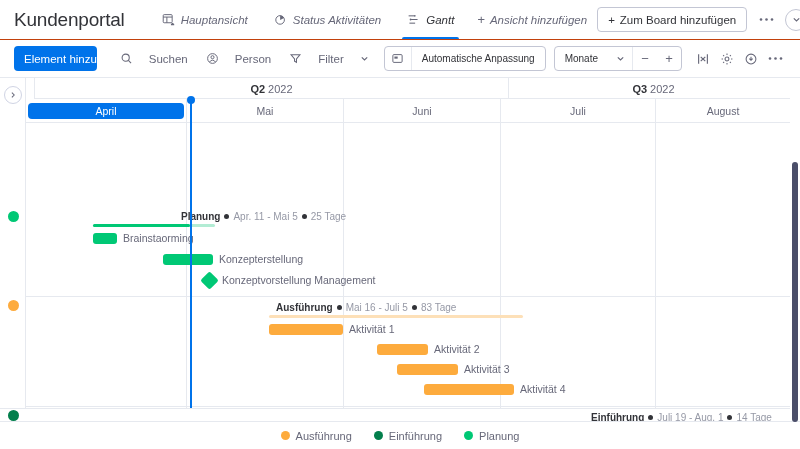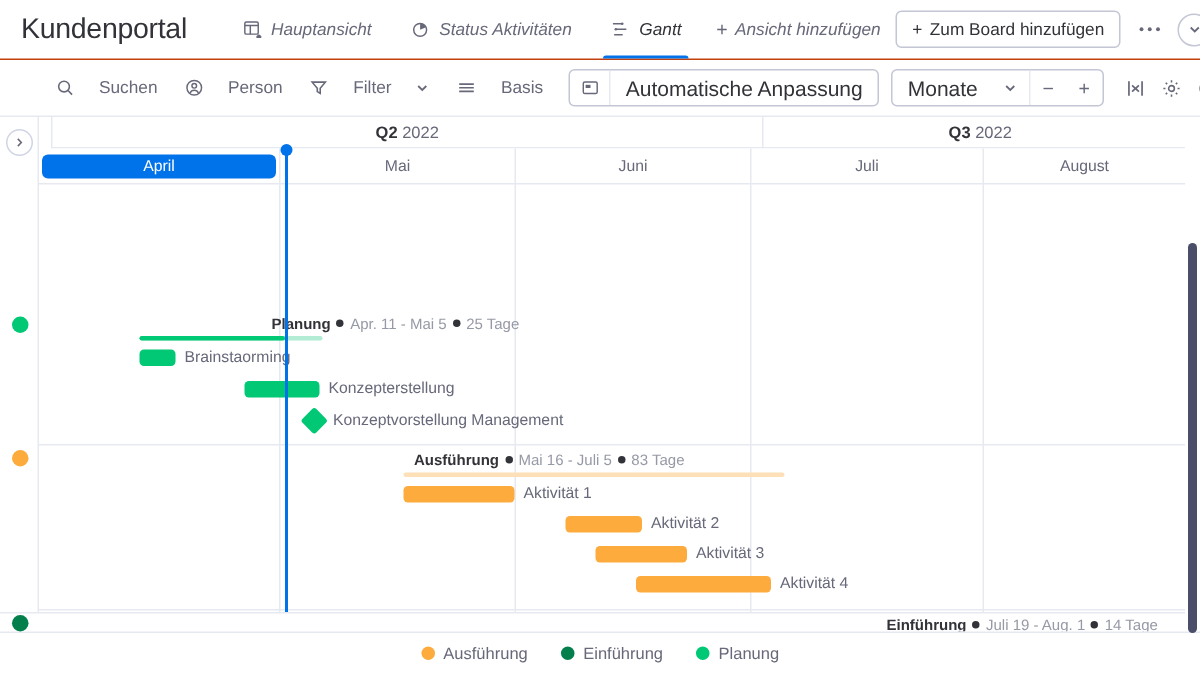--- a/index.html
+++ b/index.html
@@ -76,21 +76,21 @@
     font-size:11.5px; color:#676879; padding: 0 9px; height:25px;
     cursor:pointer; white-space:nowrap;
   }
   .toolbar-right { margin-left:auto; display:flex; align-items:center; gap:2px; }
   .chip {
     display:flex; align-items:center; height:25px;
     border:1px solid #c3c6d4; border-radius:4px; overflow:hidden; background:#fff;
   }
   .chip .ic { display:flex; align-items:center; justify-content:center; width:26px; color:#676879; }
   .chip .vsep { width:1px; height:100%; background:#e6e9ef; }
-  .chip .txt { padding: 0 10px; font-size:14px; color:#323338; white-space:nowrap; }
+  .chip .txt { padding: 0 10px; font-size:10px; color:#323338; white-space:nowrap; }
   .chip .step { display:flex; align-items:center; justify-content:center; width:24px; color:#676879; font-size:13px; cursor:pointer; }
 
   
   .gantt { position:relative; width:100%; height:371px; }
   .rail {
     position:absolute; left:0; top:0; width:26px; height:330px;
     border-right:1px solid #e6e9ef; background:#fff; z-index: 6;
   }
   .collapse {
     position:absolute; left:4px; top:8px;
@@ -274,30 +274,20 @@
       </span>
       <span>Filter</span>
       <span>
         <svg width="9" height="9" viewBox="0 0 10 10" fill="none" stroke="#676879" stroke-width="1.3">
             <path d="M2 3.7 L5 6.6 L8 3.7"></path>
           </svg>
       </span>
     </div>
 
     <div class="toolbar-right">
-      <div class="tool">
-        <span>
-          <svg width="14" height="13" viewBox="0 0 16 16" fill="none" stroke="#676879" stroke-width="1.3">
-              <line x1="2" y1="5" x2="14" y2="5"></line>
-              <line x1="2" y1="8" x2="14" y2="8"></line>
-              <line x1="2" y1="11" x2="14" y2="11"></line>
-            </svg>
-        </span>
-        <span>Basis</span>
-      </div>
 
       <div class="chip" style="margin-left:6px">
         <span class="ic">
           <svg width="13" height="13" viewBox="0 0 16 16" fill="none" stroke="#676879" stroke-width="1.2">
               <rect x="2.3" y="3.2" width="11.4" height="9.6" rx="1.3"></rect>
               <rect x="4.2" y="5.6" width="4" height="2.6" fill="#676879" stroke="none"></rect>
             </svg>
         </span>
         <span class="vsep"></span>
         <span class="txt">Automatische Anpassung</span>

